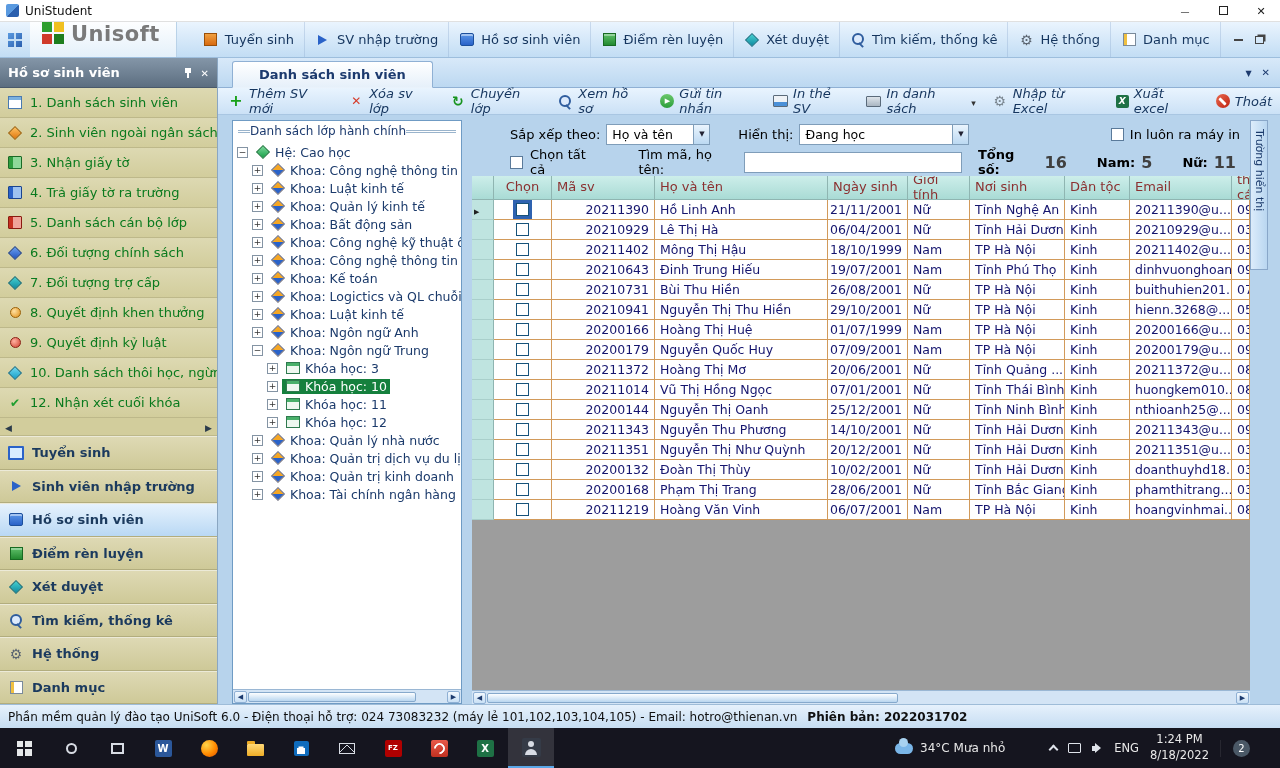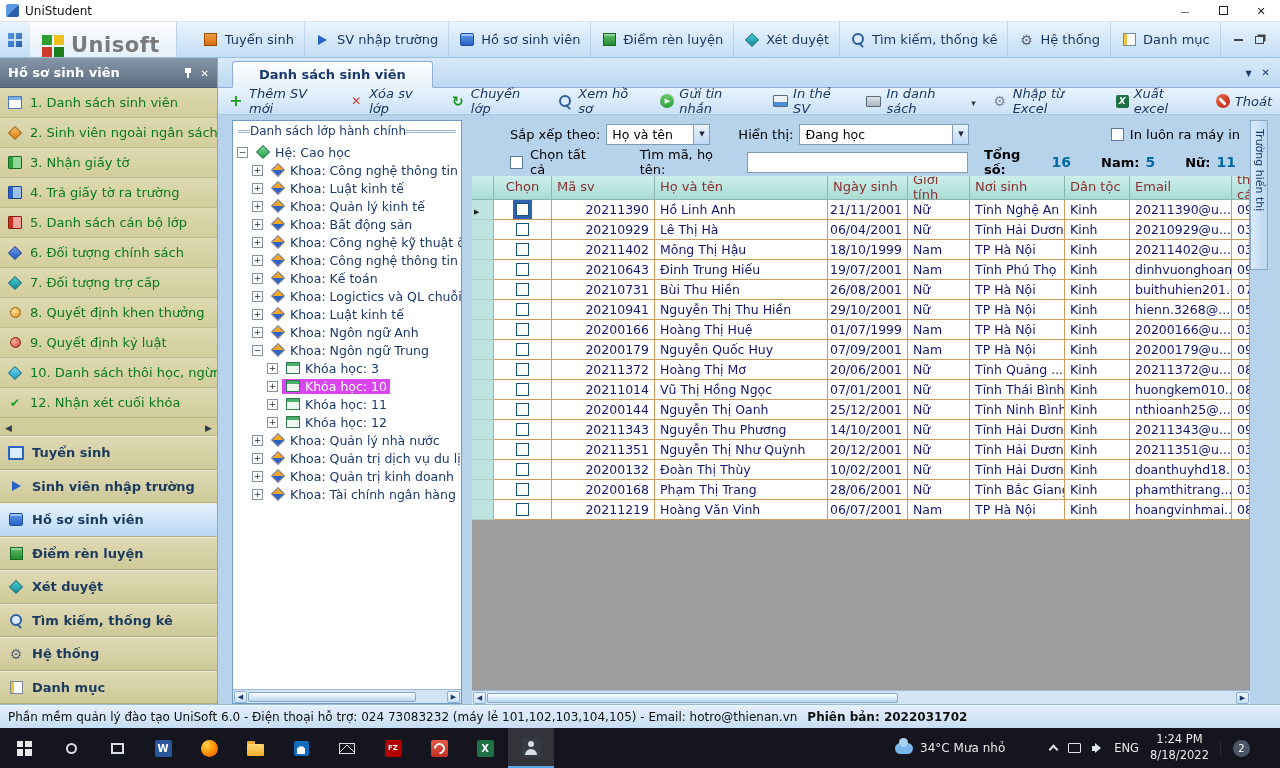--- a/index.html
+++ b/index.html
@@ -14,21 +14,21 @@
 .title-text{font-size:12px;color:#111;}
 .win-controls{margin-left:auto;display:flex;height:100%;}
 .win-btn{width:38px;display:flex;align-items:center;justify-content:center;}
 .glyph-min::before{content:"—";font-size:9px;color:#222;}
 .maxbox{width:9px;height:9px;border:1px solid #222;display:block;}
 .glyph-close::before{content:"✕";font-size:11px;color:#222;}
 
 
 .ribbon{position:absolute;top:22px;left:0;right:0;height:36px;background:linear-gradient(#eaf4fe,#c2ddf4);border-bottom:1px solid #9dbedd;display:flex;align-items:center;}
 .mini-grid{width:14px;height:14px;margin-left:8px;flex:none;background:linear-gradient(#c2ddf4,#c2ddf4) center/2px 100% no-repeat,linear-gradient(#c2ddf4,#c2ddf4) center/100% 2px no-repeat,linear-gradient(135deg,#5a9ae0,#2a5fae);}
-.logo{height:100%;display:flex;align-items:flex-end;gap:7px;padding:0 16px 0 12px;background:linear-gradient(#fdfeff,#e4f0fa);border-right:1px solid #b9d2e8;margin-left:8px;}
+.logo{height:100%;display:flex;align-items:flex-start;gap:7px;padding:0 16px 0 12px;background:linear-gradient(#fdfeff,#e4f0fa);border-right:1px solid #b9d2e8;margin-left:8px;}
 .logo-squares{display:grid;grid-template-columns:10px 10px;grid-template-rows:10px 10px;gap:2px;}
 .logo-squares i{display:block;}
 .lg1{background:#2e9e2e;}.lg2{background:#f0c020;}.lg3{background:#d03a2a;}.lg4{background:#1e7e1e;}
 .logo-text{font-size:21px;font-weight:bold;color:#7a7a7a;letter-spacing:.5px;}
 .ribbon-menu{display:flex;height:100%;align-items:stretch;margin-left:16px;}
 .menu-item{display:flex;align-items:center;gap:6px;padding:0 10px;font-size:13px;color:#15355e;border-right:1px solid rgba(140,170,205,.35);}
 .mdi{margin-left:auto;display:flex;gap:12px;padding-right:16px;align-items:center;}
 .mdi-min{width:9px;height:2px;background:#444;}
 .mdi-restore{width:9px;height:8px;border:1.5px solid #444;box-shadow:2px -2px 0 -0.5px #444;}
 
@@ -65,36 +65,36 @@
 .treepanel{width:230px;flex:none;background:#fff;border:1px solid #6f9bc4;display:flex;flex-direction:column;min-height:0;}
 .tree-header{height:20px;flex:none;display:flex;align-items:center;padding:0 5px;font-size:12px;color:#1c3a6e;}
 .hline{flex:0 0 12px;height:3px;border-top:1px solid #9ab4cc;border-bottom:1px solid #9ab4cc;}
 .hline.grow{flex:1;}
 .tree-body{flex:1;overflow:hidden;padding-top:2px;}
 .tree-row{height:18px;display:flex;align-items:center;white-space:nowrap;overflow:hidden;}
 .expander{width:11px;height:11px;flex:none;border:1px solid #8494a4;background:#fff;display:inline-flex;align-items:center;justify-content:center;margin-right:4px;font-size:9px;line-height:1;color:#333;}
 .expander.minus::before{content:"−";}
 .expander.plus::before{content:"+";}
 .nodebox{display:inline-flex;align-items:center;gap:4px;padding:0 3px;font-size:12.5px;color:#1b3a6b;}
-.nodebox.sel{background:#d946ef;color:#fff;}
+.nodebox.sel{background:#15803d;color:#fff;}
 
 
 .hscroll{height:14px;flex:none;background:#d3e4f5;border-top:1px solid #9ab7d4;display:flex;align-items:center;gap:1px;padding:0 1px;}
 .hs-arrow{width:13px;height:12px;flex:none;background:linear-gradient(#f2f8fe,#c9e0f5);border:1px solid #8fb0d4;border-radius:2px;display:flex;align-items:center;justify-content:center;}
 .hs-left::before{content:"◀";font-size:7px;color:#1c3a6e;}
 .hs-right::before{content:"▶";font-size:7px;color:#1c3a6e;}
 .hs-track{flex:1;height:12px;position:relative;}
 .hs-thumb{position:absolute;top:1px;height:10px;background:linear-gradient(#fdfeff,#b9d6f0);border:1px solid #86a9cc;border-radius:2px;}
 
 
 .rightzone{flex:1;margin-left:10px;margin-right:30px;display:flex;flex-direction:column;min-width:0;min-height:0;}
 .frow{height:28px;flex:none;display:flex;align-items:center;padding-left:38px;}
 .flabel{font-size:13px;color:#000;}
 .bold{font-weight:bold;}
-.red{color:#0369a1;font-weight:bold;font-size:14px;}
+.red{color:#404040;font-weight:bold;font-size:16px;}
 .dd{height:21px;background:#fff;border:1px solid #7f9db9;display:flex;align-items:center;}
 .dd .val{padding:0 5px;font-size:12.5px;flex:1;white-space:nowrap;overflow:hidden;}
 .dd-btn{width:16px;height:100%;flex:none;border-left:1px solid #7f9db9;background:linear-gradient(#eaf4fd,#bcd9f2);display:flex;align-items:center;justify-content:center;}
 .dd-btn::before{content:"▼";font-size:7px;color:#223;}
 .cbx{width:13px;height:13px;background:#fff;border:1px solid #5a7a9a;flex:none;}
 .search-input{width:225px;height:21px;border:1px solid #7f9db9;padding:0 4px;font-size:12.5px;font-family:inherit;}
 
 
 .gridwrap{flex:1;background:#9d9d9d;overflow:hidden;min-height:0;}
 .grid{display:grid;grid-template-columns:22px 58px 103px 173px 80px 62px 95px 65px 102px minmax(0,1fr);}

